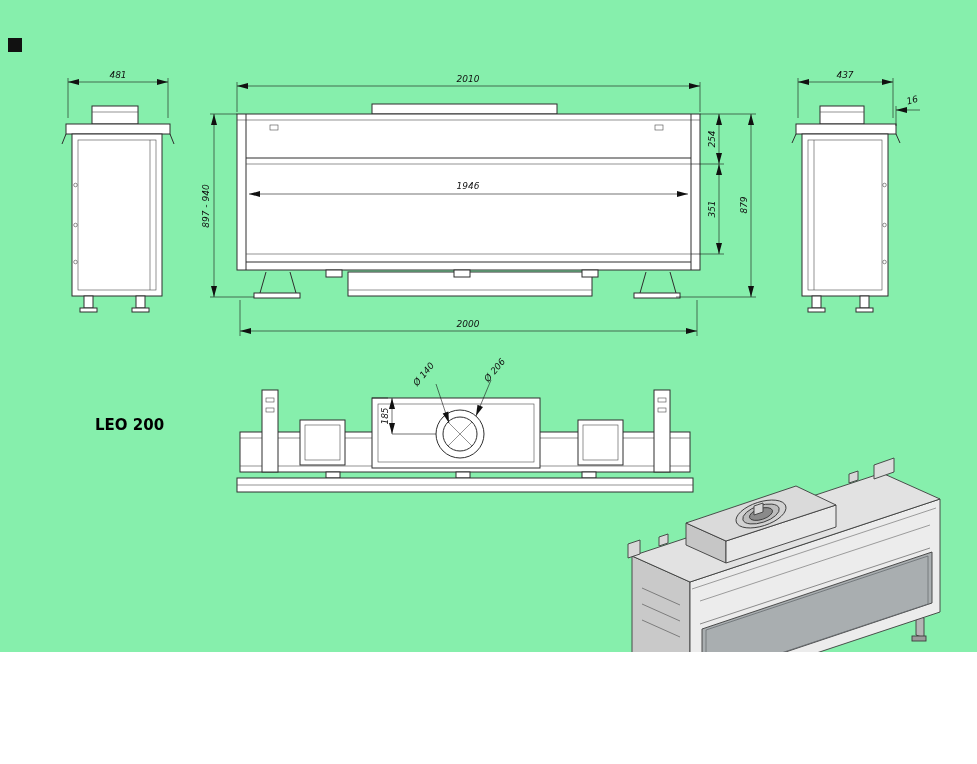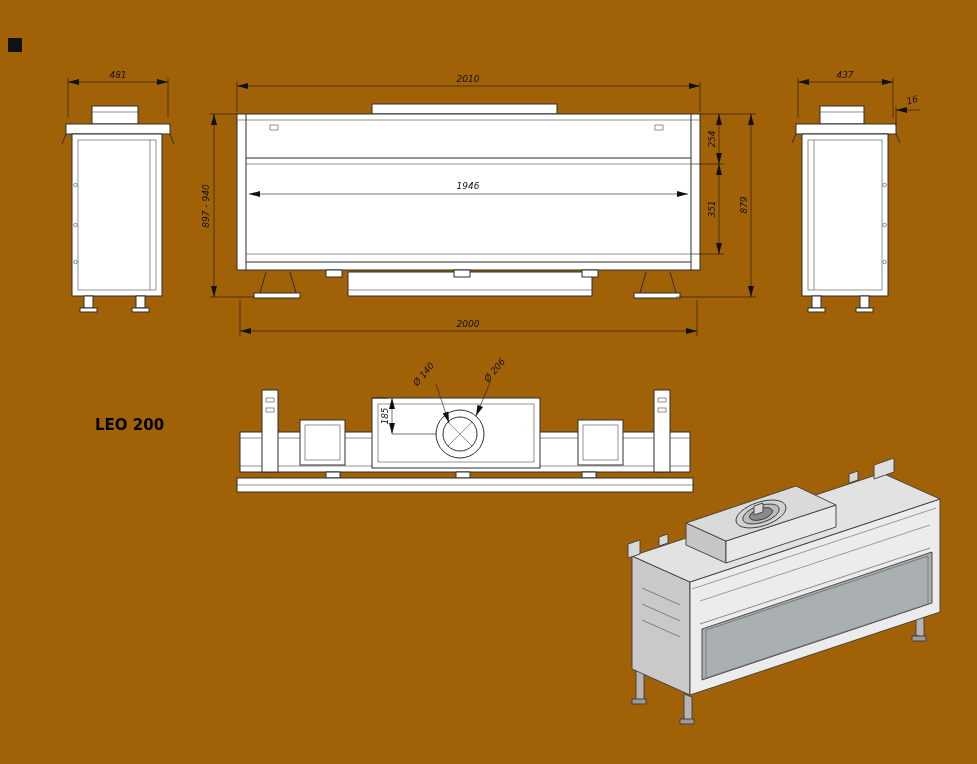--- a/index.html
+++ b/index.html
@@ -4,22 +4,22 @@
 <style>
   html, body {
     margin: 0;
     padding: 0;
     background: #ffffff;
     font-family: "DejaVu Sans", sans-serif;
   }
   .canvas {
     position: relative;
     width: 977px;
-    height: 764px;
-    background: #a16207;
+    height: 652px;
+    background: #86efac;
     overflow: hidden;
   }
   svg { position: absolute; left: 0; top: 0; }
   .ol   { stroke: #2e2e2e; stroke-width: 1; fill: none; }
   .olf  { stroke: #2e2e2e; stroke-width: 1; fill: #ffffff; }
   .thin { stroke: #4a4a4a; stroke-width: 0.6; fill: none; }
   .dl   { stroke: #151515; stroke-width: 0.6; fill: none; }
   .dim-label {
     font-family: "DejaVu Sans", sans-serif;
     font-style: italic;

